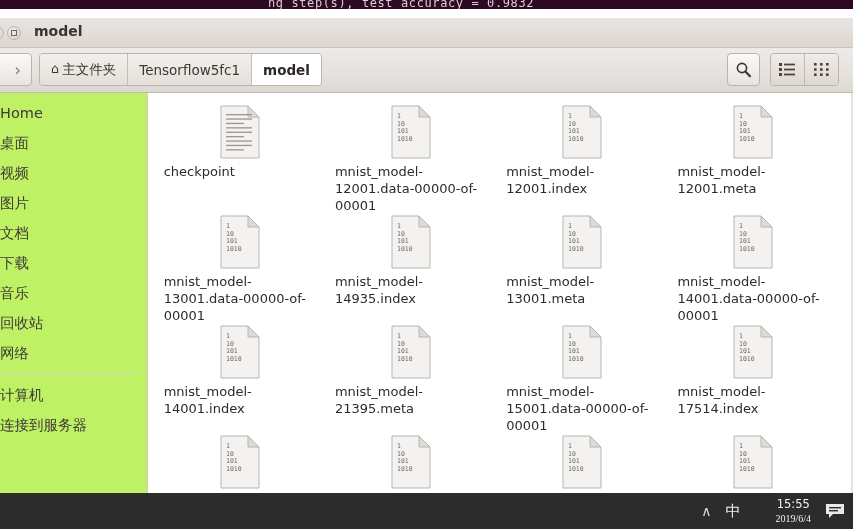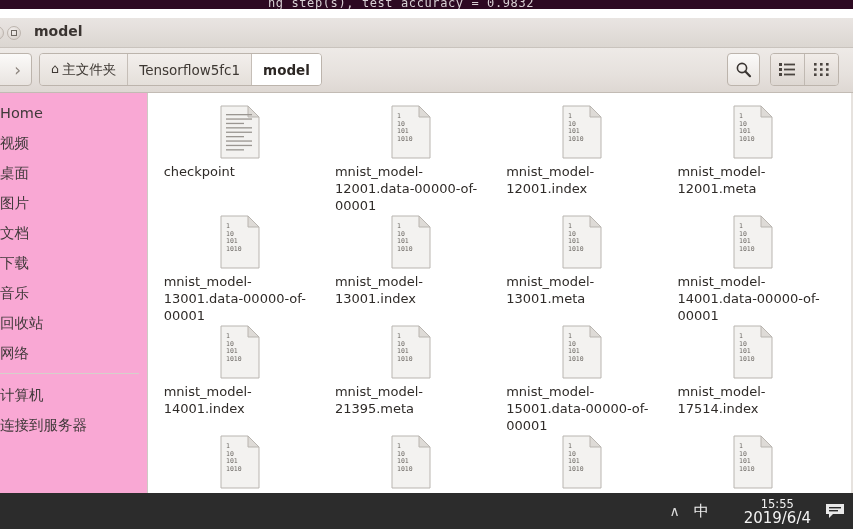--- a/index.html
+++ b/index.html
@@ -170,21 +170,21 @@
   .tb-group .tb-seg:last-child { border-right: none; }
 
   
   .wbody {
     position: relative;
     height: 410px;
     display: flex;
   }
   .sidebar {
     width: 148px;
-    background: #f9a8d4;
+    background: #bef264;
     border-right: 1px solid #cfc9c4;
     padding-top: 5px;
     box-sizing: border-box;
     overflow: hidden;
   }
   .side-item {
     height: 30px;
     display: flex;
     align-items: center;
     padding-left: 0px;
@@ -256,21 +256,21 @@
   }
   .tb-chev { font-size: 14px; color: #dcdcdc; }
   .tb-ime { font-size: 15px; color: #f0f0f0; }
   .tb-clock {
     text-align: center;
     line-height: 14px;
     font-size: 11.5px;
     color: #f2f2f2;
     margin-left: 21px;
   }
-  .tb-clock .d { font-size: 15px; }
+  .tb-clock .d { font-size: 10px; font-family: Liberation Serif, serif; }
   .tb-msg {
     width: 20px; height: 16px;
     position: relative;
   }
 </style>
 </head>
 <body>
 
 <div id="screen">
 
@@ -346,24 +346,24 @@
       </div>
     </div>
 
     <div class="wbody">
 
       <div class="sidebar">
         <div class="side-item">
             <span>Home</span>
           </div>
         <div class="side-item">
+            <span>桌面</span>
+          </div>
+        <div class="side-item">
             <span>视频</span>
-          </div>
-        <div class="side-item">
-            <span>桌面</span>
           </div>
         <div class="side-item">
             <span>图片</span>
           </div>
         <div class="side-item">
             <span>文档</span>
           </div>
         <div class="side-item">
             <span>下载</span>
           </div>
@@ -449,21 +449,21 @@
             </div>
             <div class="fileitem">
               <div class="ficon"><svg width="44" height="54" viewBox="0 0 44 54">
                   <path d="M3 1 H30 L41 12 V53 H3 Z" fill="#f3f2f0" stroke="#b9b5b0" stroke-width="1"></path>
                   <path d="M30 1 L41 12 H30 Z" fill="#dedbd7" stroke="#b9b5b0" stroke-width="1"></path>
                   <text x="8" y="13" font-size="6.5" font-family="DejaVu Sans Mono, monospace" fill="#6d6964">1</text>
                   <text x="8" y="20.5" font-size="6.5" font-family="DejaVu Sans Mono, monospace" fill="#6d6964">10</text>
                   <text x="8" y="28" font-size="6.5" font-family="DejaVu Sans Mono, monospace" fill="#6d6964">101</text>
                   <text x="8" y="35.5" font-size="6.5" font-family="DejaVu Sans Mono, monospace" fill="#6d6964">1010</text>
                 </svg></div>
-              <div class="fname">mnist_model-13001.index</div>
+              <div class="fname">mnist_model-14935.index</div>
             </div>
             <div class="fileitem">
               <div class="ficon"><svg width="44" height="54" viewBox="0 0 44 54">
                   <path d="M3 1 H30 L41 12 V53 H3 Z" fill="#f3f2f0" stroke="#b9b5b0" stroke-width="1"></path>
                   <path d="M30 1 L41 12 H30 Z" fill="#dedbd7" stroke="#b9b5b0" stroke-width="1"></path>
                   <text x="8" y="13" font-size="6.5" font-family="DejaVu Sans Mono, monospace" fill="#6d6964">1</text>
                   <text x="8" y="20.5" font-size="6.5" font-family="DejaVu Sans Mono, monospace" fill="#6d6964">10</text>
                   <text x="8" y="28" font-size="6.5" font-family="DejaVu Sans Mono, monospace" fill="#6d6964">101</text>
                   <text x="8" y="35.5" font-size="6.5" font-family="DejaVu Sans Mono, monospace" fill="#6d6964">1010</text>
                 </svg></div>

